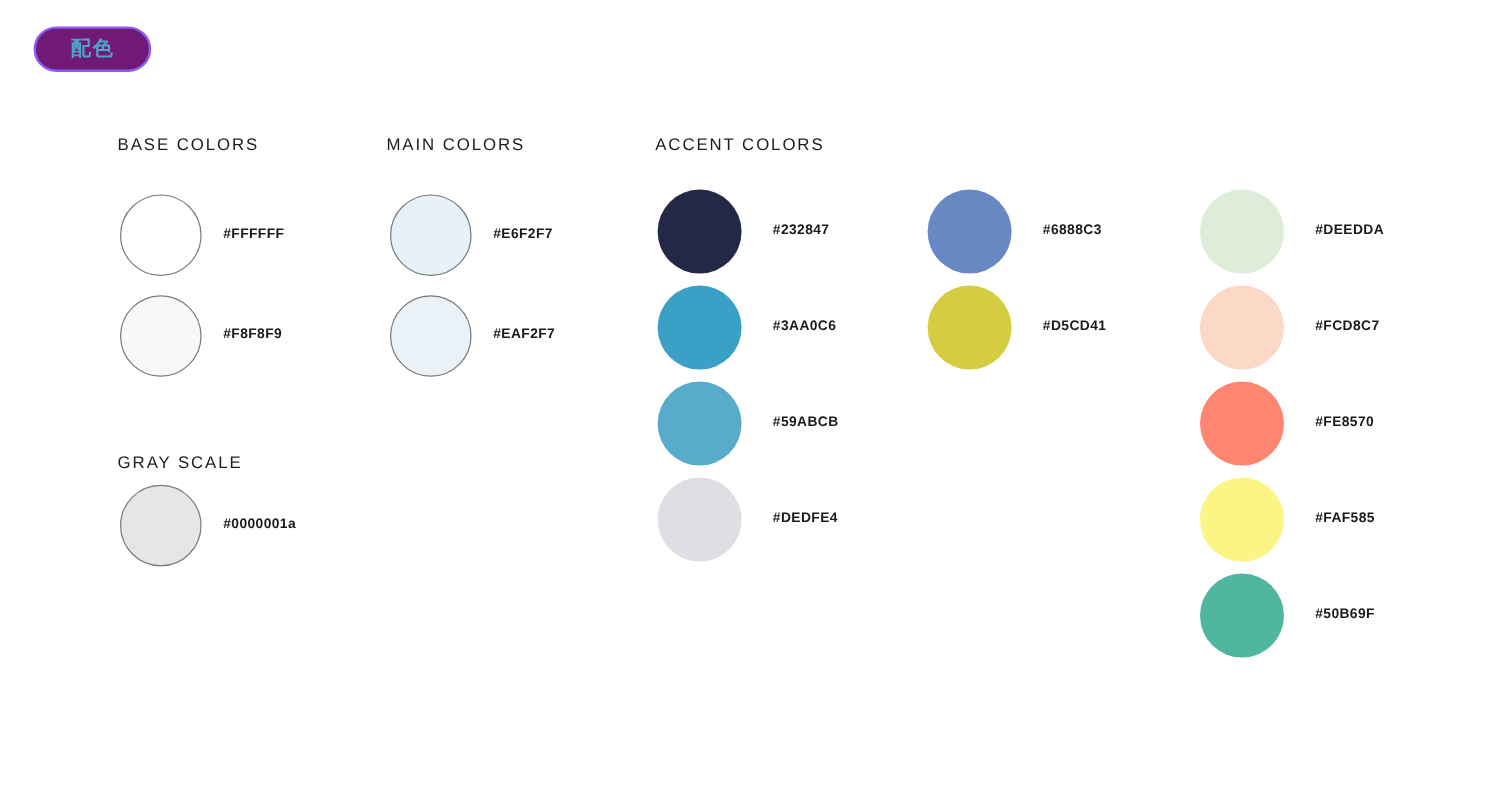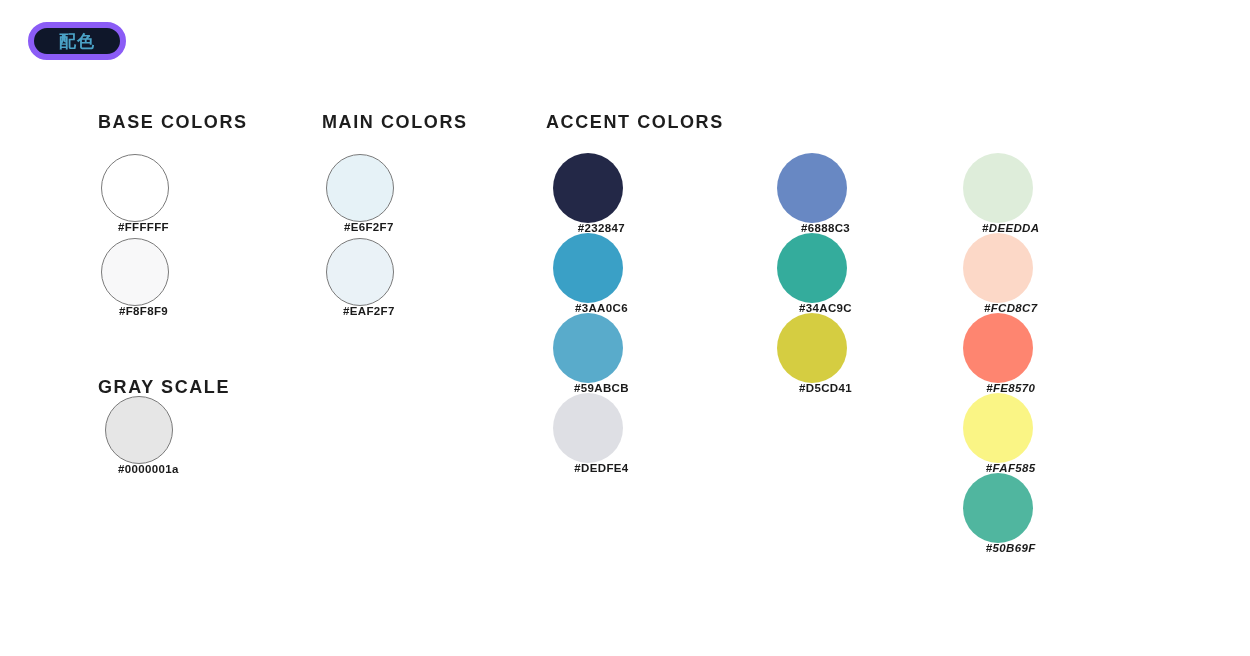--- a/index.html
+++ b/index.html
@@ -16,56 +16,55 @@
   }
 
   
   .page-tag {
     position: absolute;
     left: 28px;
     top: 22px;
     width: 98px;
     height: 38px;
     box-sizing: border-box;
-    border: 6px solid #8b5cf6;
+    border: 2px solid #8b5cf6;
     border-radius: 19px;
-    background: #0f172a;
+    background: #701a75;
     display: flex;
     align-items: center;
     justify-content: center;
   }
   .page-tag-label {
     color: #4BA3C7;
     font-size: 17px;
     font-weight: bold;
     letter-spacing: 1px;
     line-height: 1;
     font-family: "DejaVu Sans", "Liberation Sans", sans-serif;
   }
 
   
   .section-title {
     position: absolute;
-    font-size: 18px;
-    font-weight: bold;
+    font-size: 14px;
+    font-weight: normal;
     letter-spacing: 1.6px;
     color: #1d1d1d;
     white-space: nowrap;
     line-height: 1;
   }
 
   
   .swatch-col {
     position: absolute;
   }
   .swatch-row {
     display: flex;
     align-items: center;
     position: relative;
-    flex-direction: column;
   }
   .swatch-dot {
     border-radius: 50%;
     flex: none;
     box-sizing: border-box;
   }
   .swatch-label {
     font-size: 11.5px;
     font-weight: bold;
     letter-spacing: 0.35px;
@@ -149,29 +148,25 @@
       <div class="swatch-dot" style="background: rgb(222, 223, 228);"></div>
       <div class="swatch-label">#DEDFE4</div>
     </div>
   </div>
 <div class="swatch-col col-accent" id="col-accent-1" style="left:773px; top:153px;">
     <div class="swatch-row">
       <div class="swatch-dot" style="background: rgb(104, 136, 195);"></div>
       <div class="swatch-label">#6888C3</div>
     </div>
     <div class="swatch-row">
-      <div class="swatch-dot" style="background: rgb(52, 172, 156);"></div>
-      <div class="swatch-label">#34AC9C</div>
-    </div>
-    <div class="swatch-row">
       <div class="swatch-dot" style="background: rgb(213, 205, 65);"></div>
       <div class="swatch-label">#D5CD41</div>
     </div>
   </div>
-<div class="swatch-col col-accent" id="col-accent-2" style="left:956px; top:153px;font-style:italic;">
+<div class="swatch-col col-accent" id="col-accent-2" style="left:1000px; top:153px;">
     <div class="swatch-row">
       <div class="swatch-dot" style="background: rgb(222, 237, 218);"></div>
       <div class="swatch-label">#DEEDDA</div>
     </div>
     <div class="swatch-row">
       <div class="swatch-dot" style="background: rgb(252, 216, 199);"></div>
       <div class="swatch-label">#FCD8C7</div>
     </div>
     <div class="swatch-row">
       <div class="swatch-dot" style="background: rgb(254, 133, 112);"></div>

